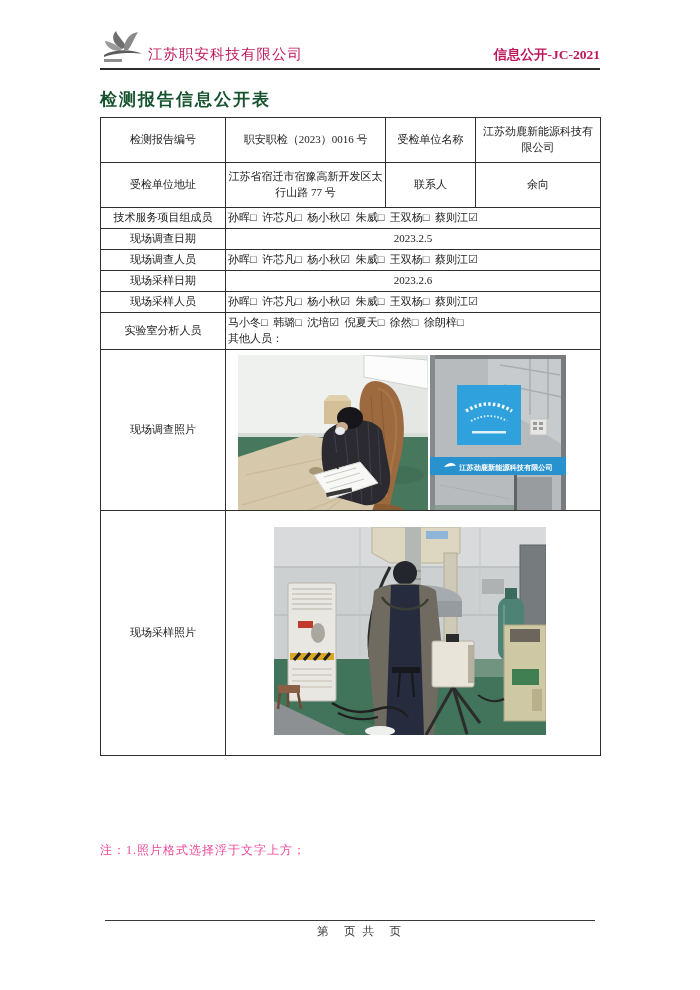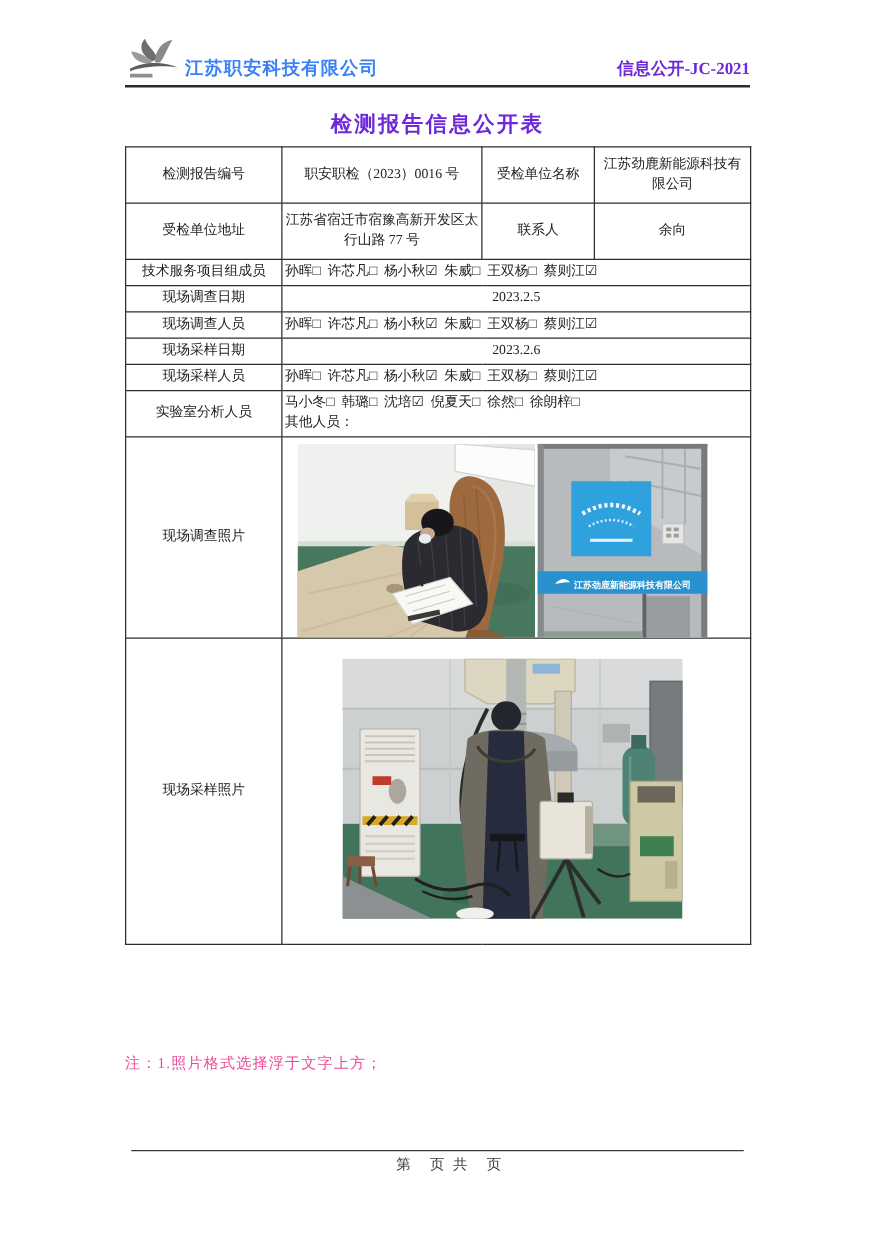--- a/index.html
+++ b/index.html
@@ -10,26 +10,26 @@
   }
   
   .header{
     position:absolute;left:100px;top:30px;width:500px;height:40px;
     border-bottom:2px solid #2b2b2b;
     display:flex;align-items:flex-end;justify-content:space-between;
     padding-bottom:3px;box-sizing:border-box;
   }
   .header-left{display:flex;align-items:flex-end;gap:2px;}
   .logo-svg{width:46px;height:36px;display:block;}
-  .company-name{font-size:14.5px;font-weight:bold;letter-spacing:1px;color:#3b82f6;padding-bottom:1px;}
-  .doc-code{font-size:13.5px;font-weight:bold;color:#6d28d9;padding-bottom:1px;}
+  .company-name{font-size:14.5px;font-weight:normal;letter-spacing:1px;color:#be185d;padding-bottom:1px;}
+  .doc-code{font-size:13.5px;font-weight:bold;color:#be185d;padding-bottom:1px;}
   
   .page-title{
-    position:absolute;left:100px;top:88px;width:500px;text-align:center;
-    font-size:17px;font-weight:bold;letter-spacing:2px;color:#6d28d9;
+    position:absolute;left:100px;top:88px;width:500px;text-align:left;
+    font-size:17px;font-weight:bold;letter-spacing:2px;color:#14532d;
   }
   
   table.form{
     position:absolute;left:100px;top:117px;width:500px;
     border-collapse:collapse;table-layout:fixed;
   }
   table.form td{
     border:1px solid #2e2e2e;font-size:11px;line-height:1.45;
     padding:1px 2px;vertical-align:middle;color:#222;
     overflow:hidden;

